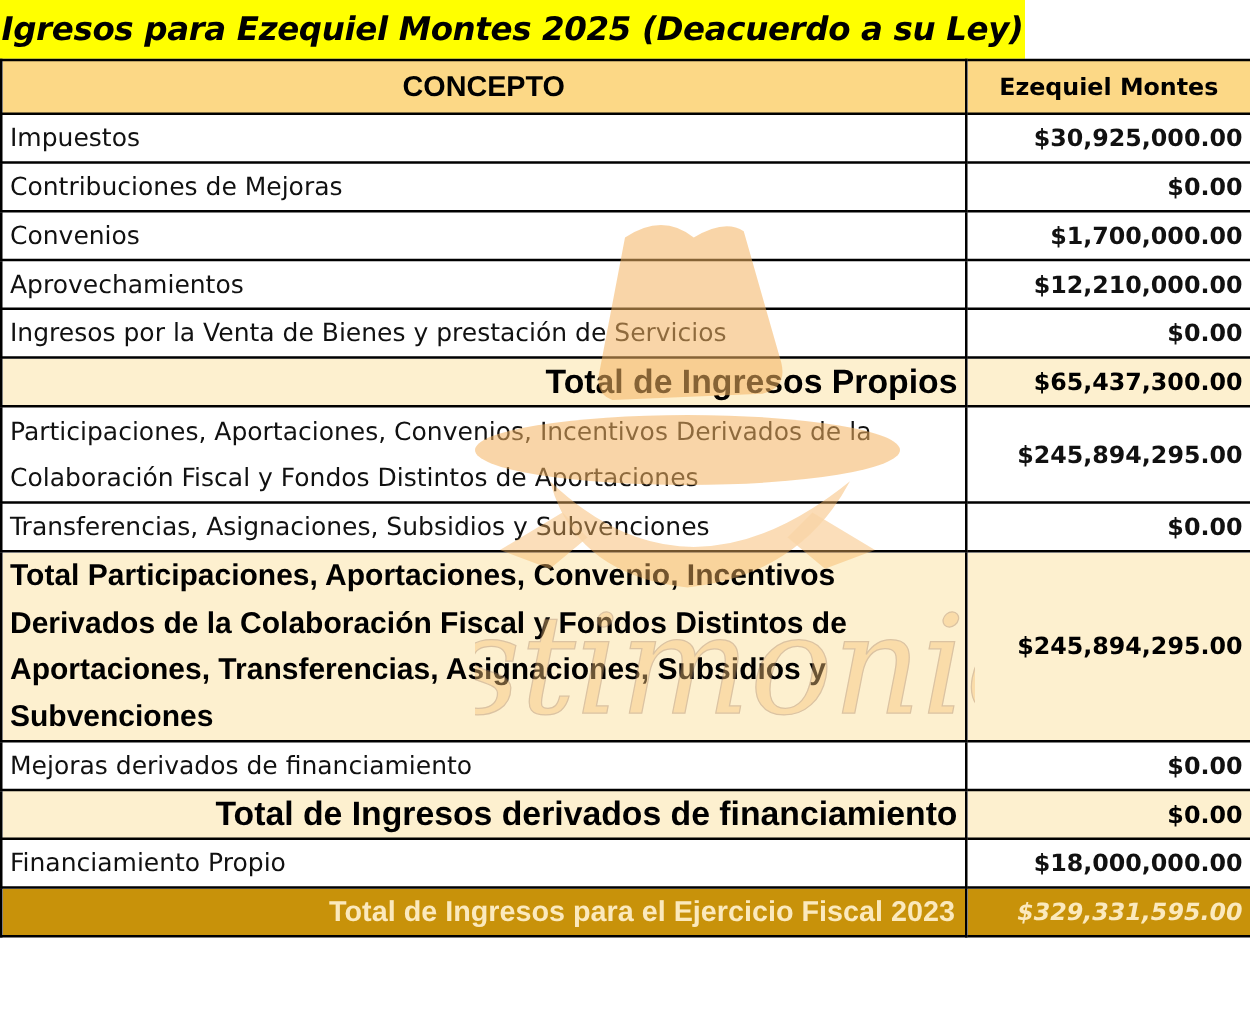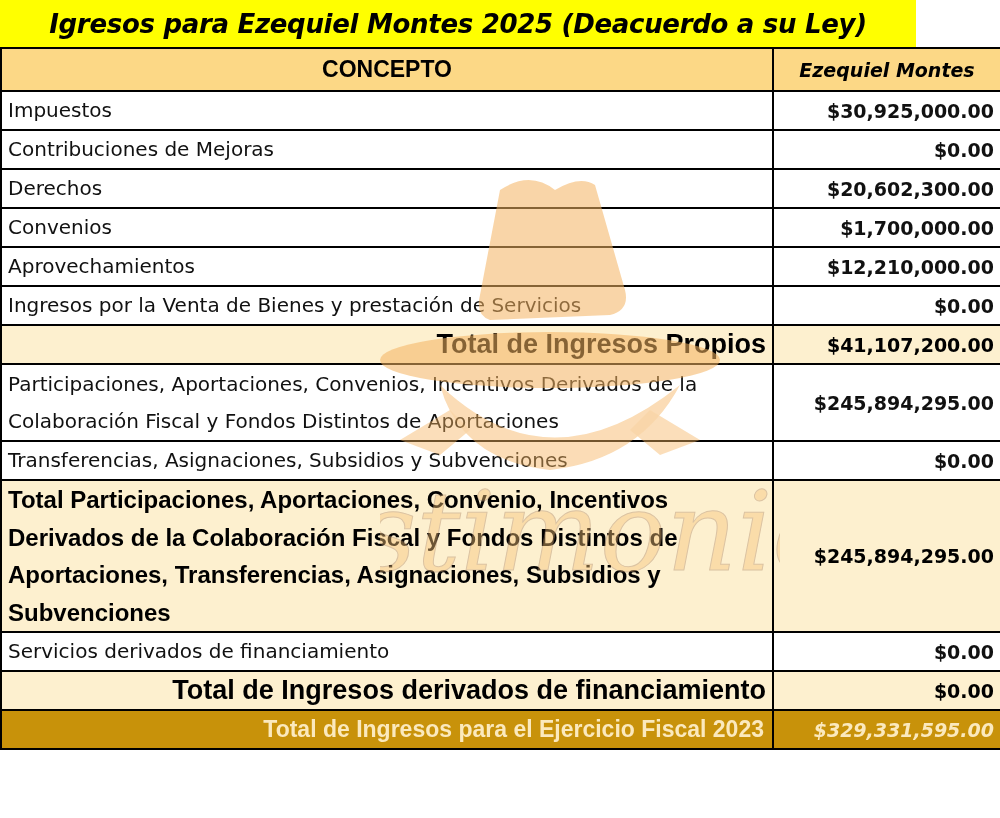--- a/index.html
+++ b/index.html
@@ -1,32 +1,32 @@
 <!DOCTYPE html>
 <html><head>
 <meta charset="utf-8">
 <style>
   html, body { margin:0; padding:0; background:#ffffff; }
   body { width:1000px; height:818px; position:relative; overflow:hidden; font-family:"Liberation Sans", sans-serif; }
   .sheet { position:absolute; left:0; top:0; width:1000px; height:818px; background:#fff; }
   .title {
-    position:absolute; left:0; top:0; width:916px; height:47px;
+    position:absolute; left:0; top:0; width:820px; height:47px;
     background:#ffff00; display:flex; align-items:center; justify-content:center;
     font-family:"DejaVu Sans", sans-serif; font-style:italic; font-weight:bold; font-size:26px; color:#000;
     letter-spacing:-0.3px;
   }
   table.grid {
     position:absolute; left:0; top:47px; width:1000px; border-collapse:collapse; table-layout:fixed;
   }
   table.grid td, table.grid th { border:2px solid #000; padding:0; overflow:hidden;margin-top:36px; }
   col.c1 { width:772px; }
   col.c2 { width:228px; }
   .hdr th { background:#fcd886; height:41px; font-weight:bold; }
   .hdr .h1 { font-family:"Liberation Sans", sans-serif; font-size:23px; text-align:center; }
-  .hdr .h2 { font-family:"DejaVu Sans", sans-serif; font-style:italic; font-size:19px; text-align:center; }
+  .hdr .h2 { font-family:"DejaVu Sans", sans-serif; font-size:19px; text-align:center; }
   .row td { background:#fff; height:34px; }
   .concept { font-family:"DejaVu Sans", sans-serif; font-size:20px; color:#111; padding-left:6px !important; line-height:37px; white-space:nowrap; }
   .amount { font-family:"DejaVu Sans", sans-serif; font-size:19px; color:#111; text-align:right; padding-right:6px !important;font-weight:bold; }
   .subtotal td { background:#fdf0cf; }
   .subtotal .concept { font-family:"Liberation Sans", sans-serif; font-weight:bold; font-size:27px; text-align:right; padding-right:6px !important; color:#000; }
   .subtotal .amount { font-weight:bold; color:#000; }
   .multi .concept { white-space:normal; line-height:37px; }
   .bigtotal .concept { font-family:"Liberation Sans", sans-serif; font-weight:bold; font-size:24px; text-align:left; line-height:37.5px; white-space:normal; color:#000; }
   .grand td { background:#c8920a; }
   .grand .concept { font-family:"Liberation Sans", sans-serif; font-weight:bold; font-size:23px; color:#fbe9bd; text-align:right; padding-right:8px !important; }
@@ -51,58 +51,58 @@
     </tr>
     <tr class="row" style="height:39px">
       <td class="concept">Impuestos</td>
       <td class="amount">$30,925,000.00</td>
     </tr>
     <tr class="row" style="height:37px">
       <td class="concept">Contribuciones de Mejoras</td>
       <td class="amount">$0.00</td>
     </tr>
     <tr class="row" style="height:38px">
-      <td class="concept">Derechos</td>
-      <td class="amount">$20,602,300.00</td>
-    </tr>
-    <tr class="row" style="height:38px">
       <td class="concept">Convenios</td>
       <td class="amount">$1,700,000.00</td>
     </tr>
     <tr class="row" style="height:39px">
       <td class="concept">Aprovechamientos</td>
       <td class="amount">$12,210,000.00</td>
     </tr>
     <tr class="row" style="height:37px">
       <td class="concept">Ingresos por la Venta de Bienes y prestación de Servicios</td>
       <td class="amount">$0.00</td>
     </tr>
     <tr class="row subtotal" style="height:37px">
       <td class="concept">Total de Ingresos Propios</td>
-      <td class="amount">$41,107,200.00</td>
+      <td class="amount">$65,437,300.00</td>
     </tr>
     <tr class="row multi" style="height:77px">
       <td class="concept" style="padding-right:20px">Participaciones, Aportaciones, Convenios, Incentivos Derivados de la Colaboración Fiscal y Fondos Distintos de Aportaciones</td>
       <td class="amount">$245,894,295.00</td>
     </tr>
     <tr class="row" style="height:38px">
       <td class="concept">Transferencias, Asignaciones, Subsidios y Subvenciones</td>
       <td class="amount">$0.00</td>
     </tr>
     <tr class="row subtotal bigtotal" style="height:151px">
       <td class="concept" style="padding-right:4px">Total Participaciones, Aportaciones, Convenio, Incentivos Derivados de la Colaboración Fiscal y Fondos Distintos de Aportaciones, Transferencias, Asignaciones, Subsidios y Subvenciones</td>
       <td class="amount">$245,894,295.00</td>
     </tr>
     <tr class="row" style="height:38px">
-      <td class="concept">Servicios derivados de financiamiento</td>
+      <td class="concept">Mejoras derivados de financiamiento</td>
       <td class="amount">$0.00</td>
     </tr>
     <tr class="row subtotal" style="height:38px">
       <td class="concept">Total de Ingresos derivados de financiamiento</td>
       <td class="amount">$0.00</td>
+    </tr>
+    <tr class="row" style="height:38px">
+      <td class="concept">Financiamiento Propio</td>
+      <td class="amount">$18,000,000.00</td>
     </tr>
     <tr class="row grand" style="height:37px">
       <td class="concept">Total de Ingresos para el Ejercicio Fiscal 2023</td>
       <td class="amount">$329,331,595.00</td>
     </tr>
   </tbody>
     </table>
 
   <svg class="watermark" viewBox="0 0 400 480">
     <g fill="#f5b462">

